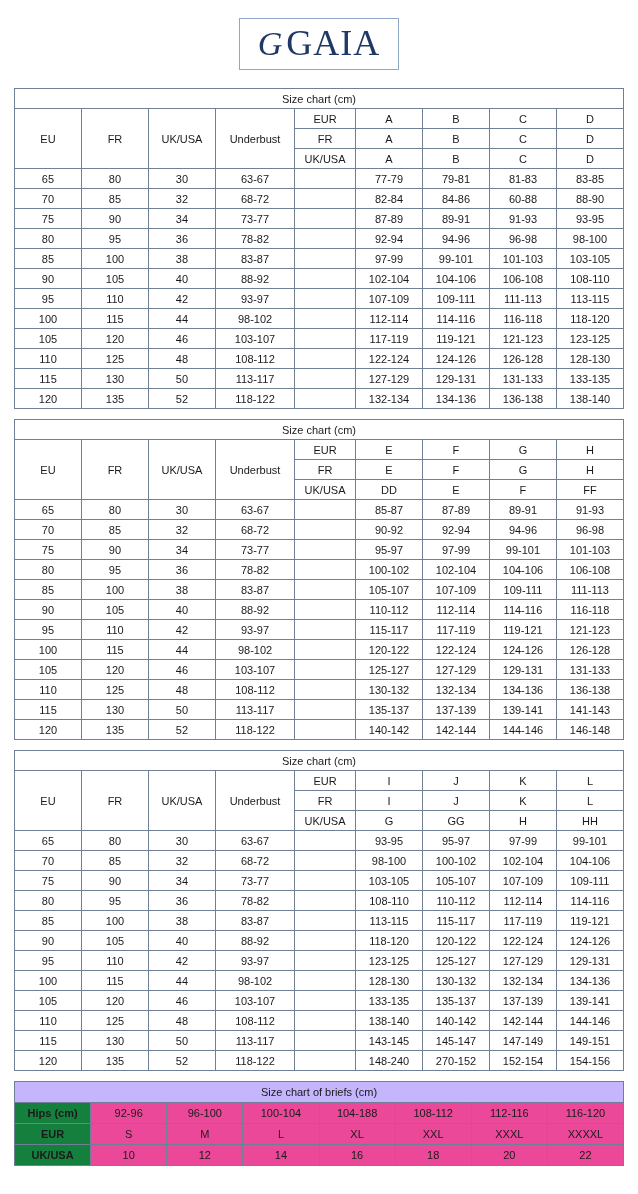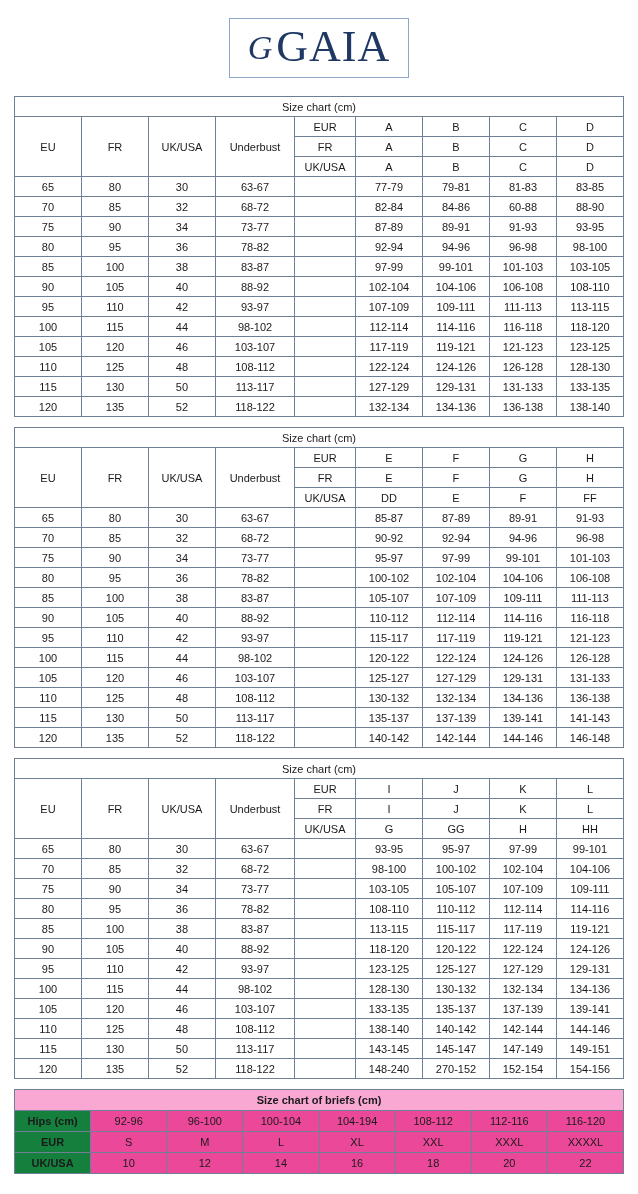--- a/index.html
+++ b/index.html
@@ -40,21 +40,21 @@
     font-family: "Liberation Serif", serif;
     font-size: 34px;
     font-style: italic;
     color: #1f3864;
     line-height: 1;
     position: relative;
     top: 1px;
   }
   .logo-text {
     font-family: "Liberation Serif", serif;
-    font-size: 44px;
+    font-size: 36px;
     letter-spacing: 1px;
     color: #1f3864;
     line-height: 1;
   }
   
   table.chart {
     border-collapse: collapse;
     width: 100%;
     table-layout: fixed;
     margin-bottom: 10px;
@@ -110,22 +110,22 @@
     font-size: 11px;
     height: 20px;
     padding: 0;
     background: #ec4899;
   }
   table.briefs td.hdr {
     background: #15803d;
     font-weight: bold;
   }
   table.briefs tr.title-row td {
-    background: #f9a8d4;
-    font-weight: bold;
+    background: #c4b5fd;
+    font-weight: normal;
   }
 </style>
 </head>
 <body>
 
 <div class="page">
 
   <div class="logo-wrap">
     <div class="logo-box">
       <span class="logo-mark">G</span>
@@ -664,21 +664,21 @@
   <table class="briefs">
     <tbody>
       <tr class="title-row">
         <td colspan="8">Size chart of briefs (cm)</td>
       </tr>
       <tr>
         <td class="hdr">Hips (cm)</td>
         <td>92-96</td>
         <td>96-100</td>
         <td>100-104</td>
-        <td>104-194</td>
+        <td>104-188</td>
         <td>108-112</td>
         <td>112-116</td>
         <td>116-120</td>
       </tr>
       <tr>
         <td class="hdr">EUR</td>
         <td>S</td>
         <td>M</td>
         <td>L</td>
         <td>XL</td>

